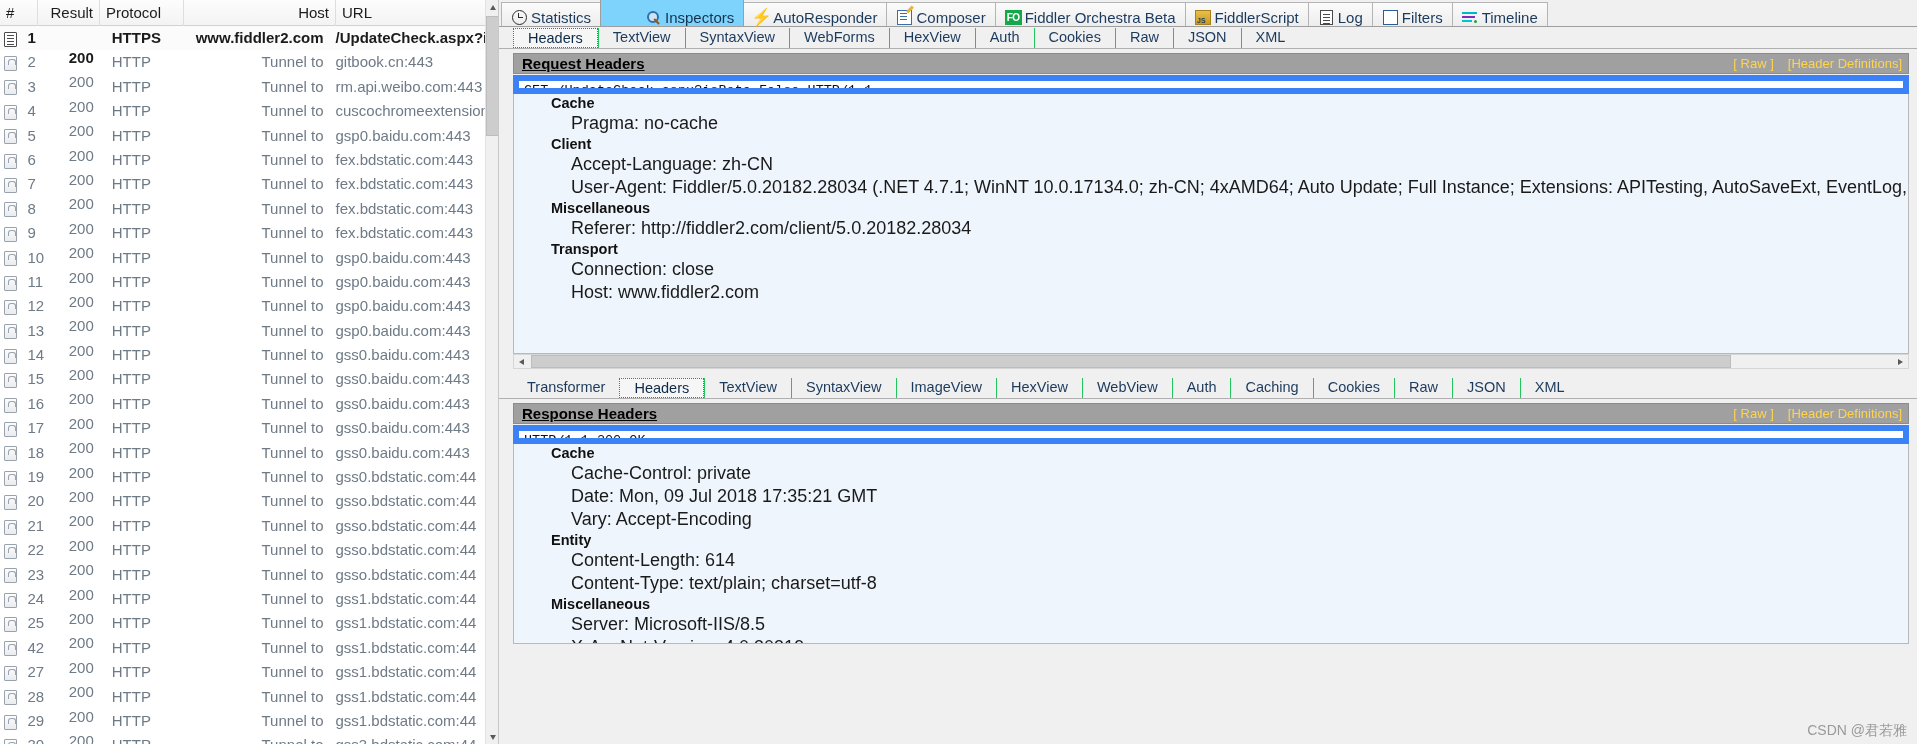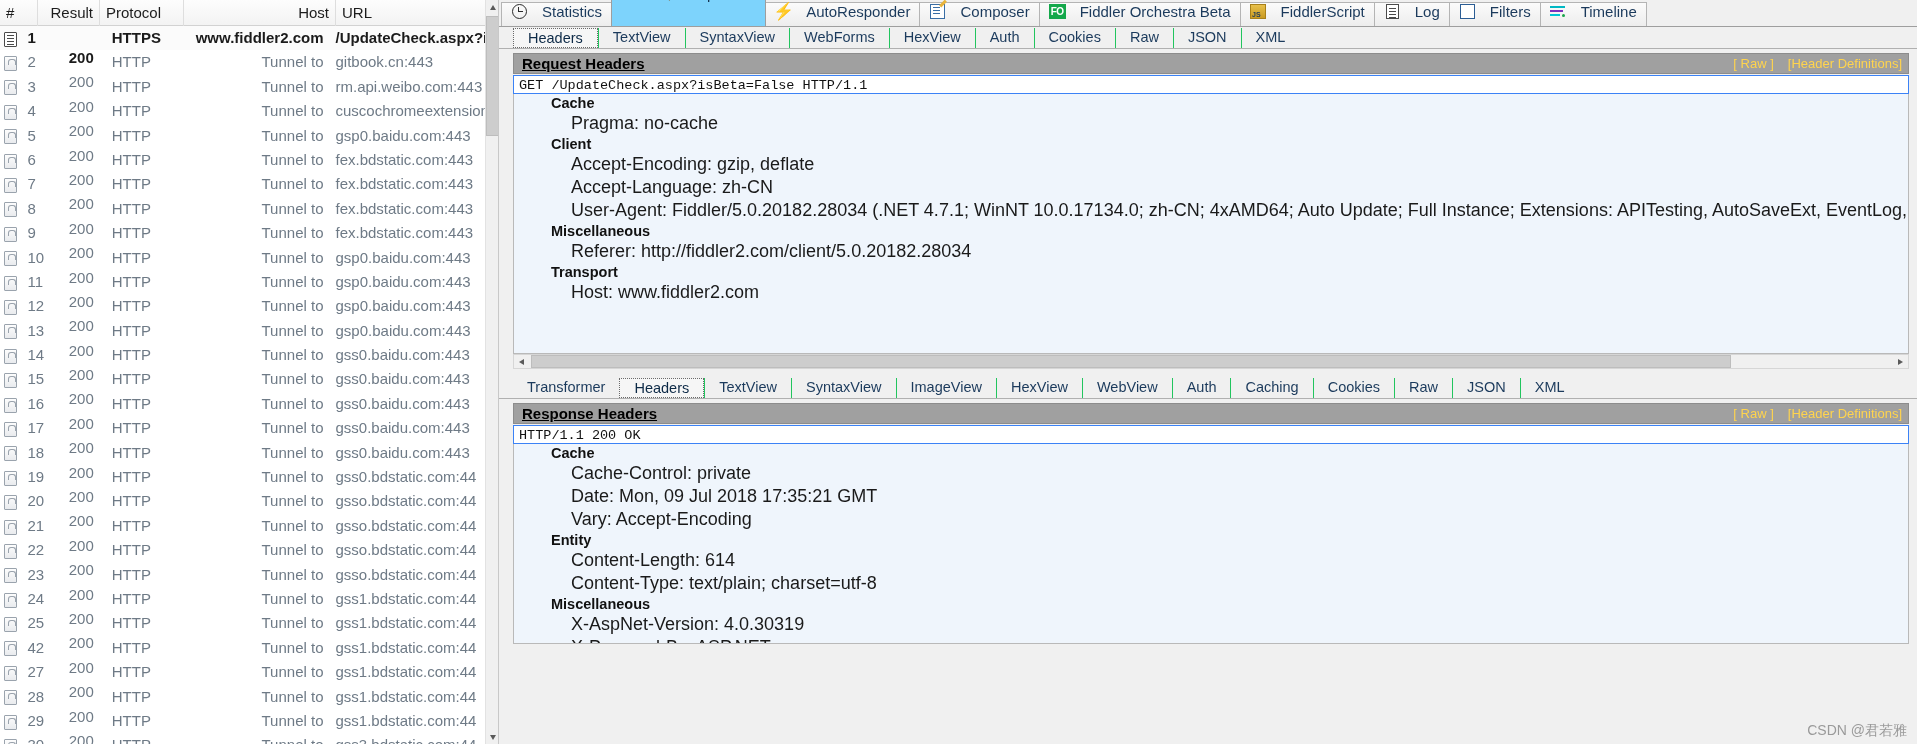--- a/index.html
+++ b/index.html
@@ -94,21 +94,21 @@
   
   #right { flex:1; height:744px; position:relative; background:#f0f0f0; overflow:hidden; }
 
   
   .maintabs {
     display:flex; align-items:flex-end; height:27px;
     background:#f0f0f0; padding-left:2px;
     border-bottom:1px solid #9e9e9e;
   }
   .mtab {
-    display:flex; align-items:flex-start; gap:14px;
+    display:flex; align-items:flex-end; gap:3px;
     height:24px; padding:0 9px;
     font-size:15px; color:#1b3a5c;
     border:1px solid #b4b4b4; border-bottom:none;
     background: linear-gradient(to bottom,#fbfbfb,#ededed);
     margin-right:-1px; position:relative;
   }
   .mtab.active {
     background:#7dd3fc; height:42px; color:#14324f;
     border-color:#9e9e9e; z-index:3;padding-left:44px;
   }
@@ -165,21 +165,21 @@
     padding:0 6px 0 8px;
     margin: 4px 8px 0 14px;
     border:1px solid #8c8c8c;
   }
   .secbar .title { color:#000000; font-size:15px; font-weight:bold;text-decoration:underline; }
   .secbar .links { display:flex; gap:14px; }
   .secbar .lnk { color:#ffd44d; font-size:13px; }
 
   .reqline {
     margin: 1px 8px 0 14px;
-    background:#ffffff; border:1px solid #3b82f6;
+    background:#ffffff; border:6px solid #3b82f6;
     height:19px; line-height:19px;
     font-family:"Liberation Mono", monospace; font-size:13.5px; color:#111;
     padding:0 5px; white-space:nowrap; overflow:hidden;
   }
 
   .hdrbody {
     margin: 0 8px 0 14px;
     background:#eff5fc; border:1px solid #b9b9b9; border-top:none;
     overflow:hidden; position:relative;padding-left:27px;
   }
@@ -616,26 +616,26 @@
         <span class="lnk">[Header Definitions]</span>
       </span>
     </div>
 
     <div class="reqline">GET /UpdateCheck.aspx?isBeta=False HTTP/1.1</div>
 
     <div class="hdrbody" id="req-body" style="height:260px">
         <div class="hgroup">Cache</div>
         <div class="hitem">Pragma: no-cache</div>
         <div class="hgroup">Client</div>
-        <div class="hitem">Accept-Encoding: gzip, deflate</div>
         <div class="hitem">Accept-Language: zh-CN</div>
         <div class="hitem">User-Agent: Fiddler/5.0.20182.28034 (.NET 4.7.1; WinNT 10.0.17134.0; zh-CN; 4xAMD64; Auto Update; Full Instance; Extensions: APITesting, AutoSaveExt, EventLog, FiddlerOrchestraAddon, HostsFile, RulesTab2, SAZClipbo</div>
         <div class="hgroup">Miscellaneous</div>
         <div class="hitem">Referer: http://fiddler2.com/client/5.0.20182.28034</div>
         <div class="hgroup">Transport</div>
+        <div class="hitem">Connection: close</div>
         <div class="hitem">Host: www.fiddler2.com</div>
       </div>
 
     <div class="hscroll">
       <div class="hs-l">
           <div class="arrow-l"></div>
         </div>
       <div class="hs-thumb"></div>
       <div class="hs-r">
           <div class="arrow-r"></div>
@@ -672,20 +672,21 @@
 
     <div class="hdrbody" id="res-body" style="height:200px">
         <div class="hgroup">Cache</div>
         <div class="hitem">Cache-Control: private</div>
         <div class="hitem">Date: Mon, 09 Jul 2018 17:35:21 GMT</div>
         <div class="hitem">Vary: Accept-Encoding</div>
         <div class="hgroup">Entity</div>
         <div class="hitem">Content-Length: 614</div>
         <div class="hitem">Content-Type: text/plain; charset=utf-8</div>
         <div class="hgroup">Miscellaneous</div>
+        <div class="hitem">Server: Microsoft-IIS/8.5</div>
         <div class="hitem">X-AspNet-Version: 4.0.30319</div>
         <div class="hitem">X-Powered-By: ASP.NET</div>
         <div class="hgroup">Transport</div>
       </div>
 
     <div class="watermark">CSDN @君若雅</div>
   </div>
 </div>
 
 </body></html>

